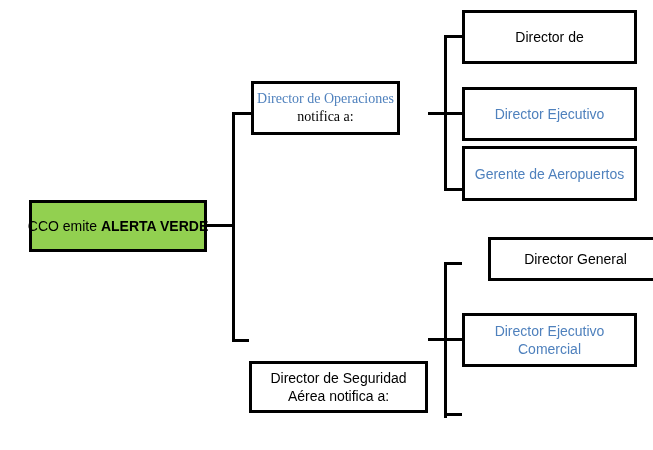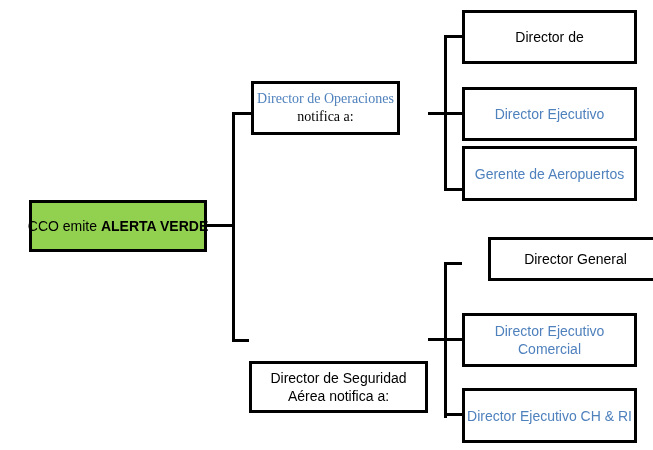--- a/index.html
+++ b/index.html
@@ -95,17 +95,14 @@
     <span>Aérea notifica a:</span>
   </div>
 
   <div class="box b-c4">
     <span>Director General</span>
   </div>
   <div class="box b-c5">
     <span class="blue">Director Ejecutivo</span>
     <span class="blue">Comercial</span>
   </div>
-  <div class="box b-c6">
-    <span class="blue">Director Ejecutivo CH &amp; RI</span>
-  </div>
 
 </div>
 
 </body></html>

